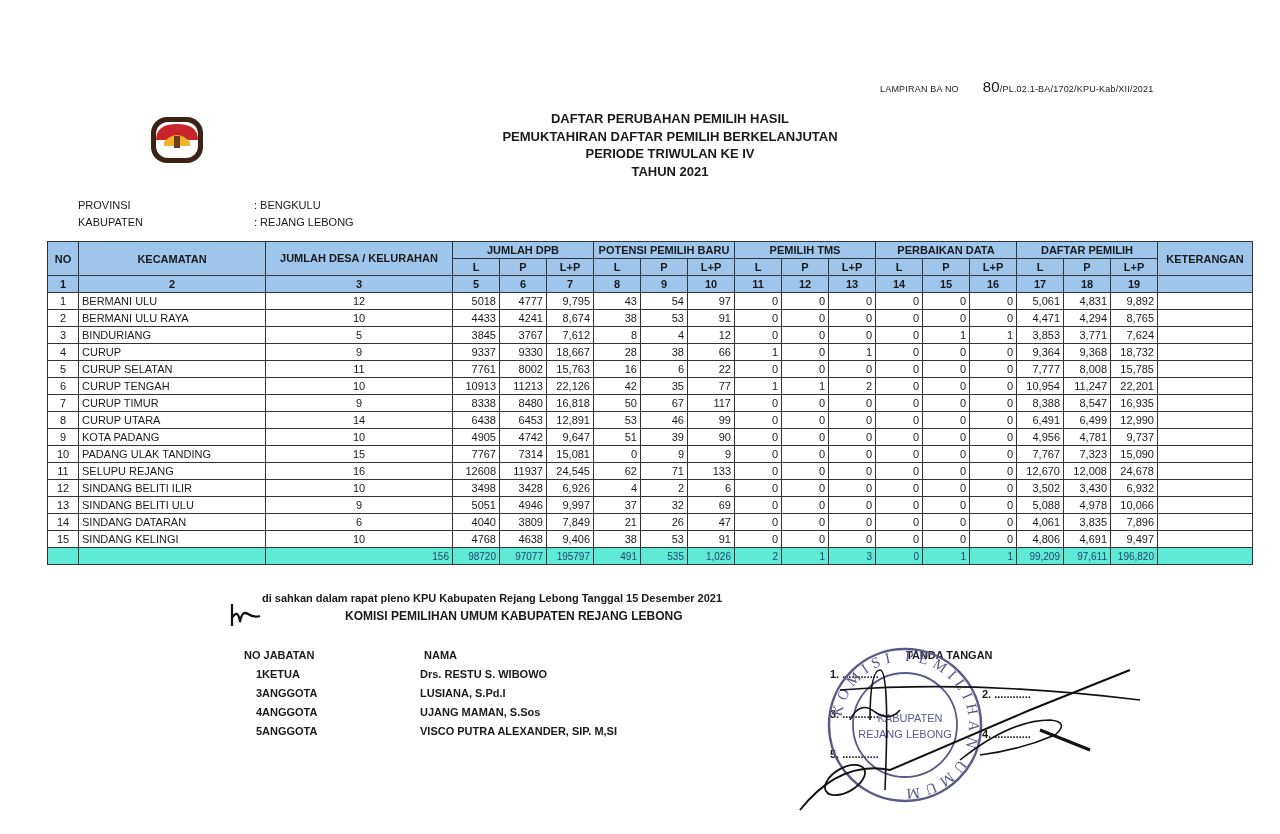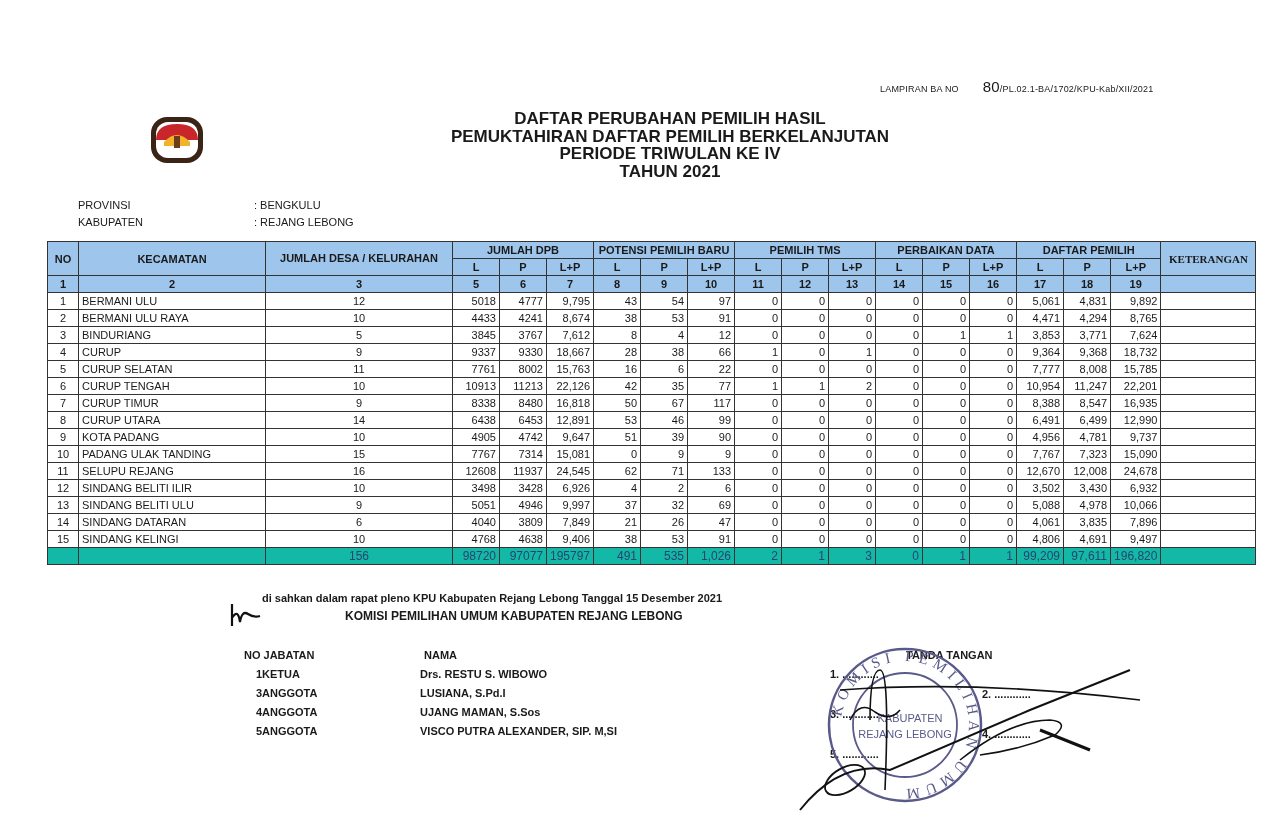--- a/index.html
+++ b/index.html
@@ -2,32 +2,32 @@
 <html><head>
 <meta charset="utf-8">
 <style>
   html, body { margin:0; padding:0; background:#ffffff; }
   body { width:1280px; height:834px; position:relative; overflow:hidden; font-family:"Liberation Sans", sans-serif; color:#1a1a1a; }
   .abs { position:absolute; }
   .lampiran { left:880px; top:78px; font-size:9px; font-weight:normal; letter-spacing:0.2px; }
   .lampiran .lbl { display:inline-block; width:100px; }
   .lampiran .big { font-size:15px; }
   .logo { left:148px; top:114px; width:58px; height:52px; }
-  .title { left:380px; top:110px; width:580px; text-align:center; font-size:17px; font-weight:bold; line-height:17.5px; }
+  .title { left:380px; top:110px; width:580px; text-align:center; font-size:13px; font-weight:bold; line-height:17.5px; }
   .meta { left:78px; font-size:11px; }
   .meta .k { display:inline-block; width:176px; }
   table.main { position:absolute; left:47px; top:241px; border-collapse:collapse; font-size:11px;border-radius:15px; }
   table.main td, table.main th { border:1px solid #333; padding:0 3px; height:16px; white-space:nowrap; }
   table.main th { background:#9ec6ec; font-weight:bold; text-align:center; }
   table.main td.num { text-align:right; }
   table.main td.ctr { text-align:center; }
   table.main td.left { text-align:left; }
-  table.main tr.total td { background:#14b8a6; font-size:12px; color:#24466e; }
+  table.main tr.total td { background:#5eead4; font-size:10px; color:#24466e;text-align:right; }
   .c-no { width:24px; } .c-kec { width:180px; } .c-desa { width:180px; }
-  .c-n { width:40px; } .c-ket { width:88px;font-family:Liberation Serif, serif; }
+  .c-n { width:40px; } .c-ket { width:88px; }
   .pleno { left:262px; top:592px; font-size:11px; font-weight:bold; }
   .komisi { left:345px; top:609px; font-size:12px; font-weight:bold; }
   .members { left:244px; top:649px; font-size:11px; font-weight:bold; }
   .members .row { height:19px; }
   .members .no { display:inline-block; width:18px; text-align:right; }
   .members .jab { display:inline-block; width:158px; padding-left:0; }
   .members .nm { display:inline-block; }
   .ttd { left:906px; top:649px; font-size:11px; font-weight:bold; }
   .sig-slot { font-size:11px; font-weight:bold; }
   .stamp { left:820px; top:640px; width:170px; height:170px; }

